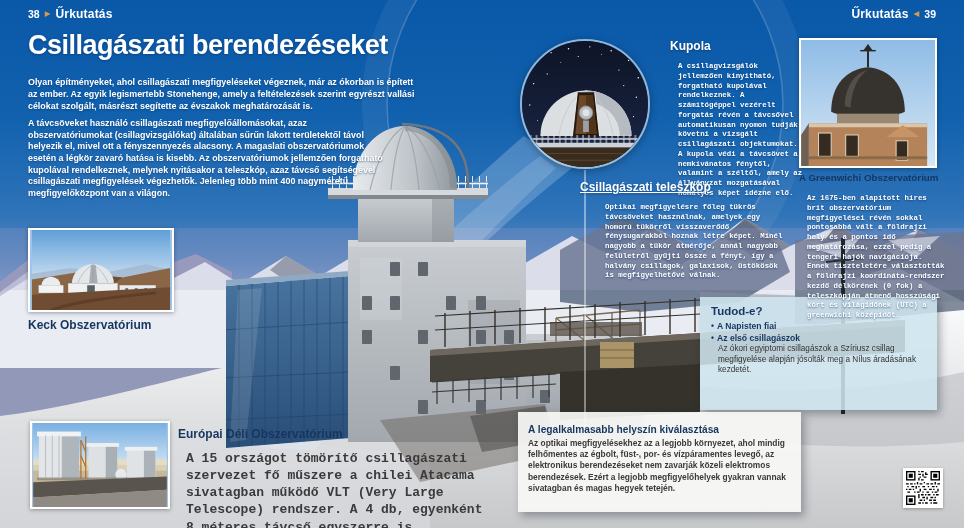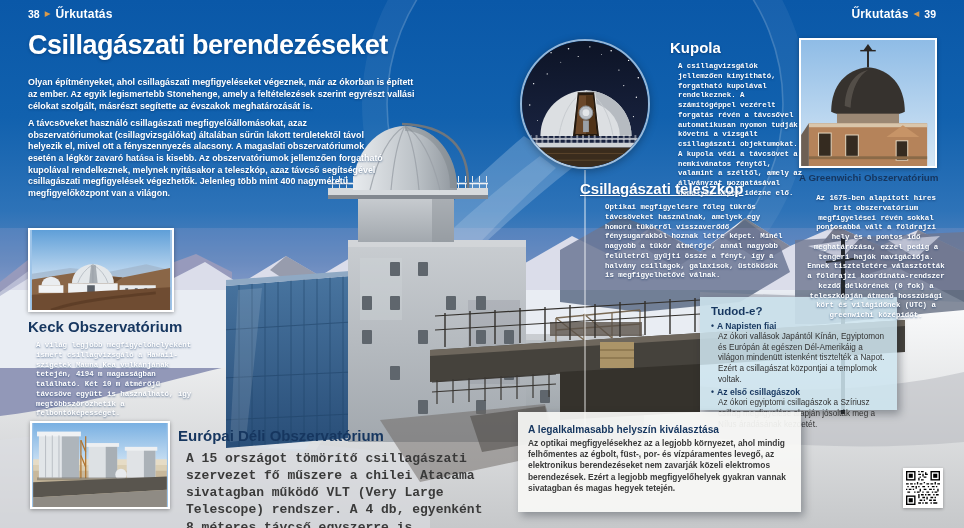--- a/index.html
+++ b/index.html
@@ -15,47 +15,47 @@
   .hdr .arr{color:#d89a4c;font-size:7.5px;line-height:1;}
   .hdr .sec{font-size:12px;color:#fff;font-weight:bold;letter-spacing:.2px;}
 
   .title{position:absolute;left:28px;top:30px;margin:0;color:#fff;font-size:27px;font-weight:bold;
          letter-spacing:-.5px;z-index:4;text-shadow:0 1px 3px rgba(5,40,85,.45);}
 
   .wtxt{position:absolute;margin:0;color:#fff;z-index:4;text-shadow:0 1px 2px rgba(8,45,95,.55);}
   .p1{left:28px;top:77px;width:392px;font-size:8.9px;line-height:1.33;font-weight:600;}
   .p2{left:28px;top:118px;width:362px;font-size:8.9px;line-height:1.31;font-weight:bold;}
 
-  .co-title{position:absolute;margin:0;z-index:4;color:#fff;font-size:15px;font-weight:bold;
+  .co-title{position:absolute;margin:0;z-index:4;color:#fff;font-size:12px;font-weight:bold;
             text-shadow:0 1px 2px rgba(8,45,95,.6);}
   .co-body{position:absolute;margin:8px;z-index:4;color:#fff;font-size:7.4px;line-height:1.32;
            font-weight:600;text-shadow:0 1px 2px rgba(8,45,95,.6);font-family:Liberation Mono, monospace;}
   .navy{color:#16365f !important;text-shadow:none !important;}
 
   #kupola-title{left:670px;top:39px;}        #kupola-body{left:670px;top:54px;width:128px;}
   #teleszkop-title{left:580px;top:180px;text-decoration:underline;}    #teleszkop-body{left:597px;top:195px;width:179px;}
   #greenwich-title{left:799px;top:172px;font-size:9.8px;}
-  #greenwich-body{left:799px;top:186px;width:138px;text-align:center;}
+  #greenwich-body{left:799px;top:186px;width:138px;}
   #keck-title{left:28px;top:318px;}          #keck-body{left:28px;top:333px;width:156px;}
   #eso-title{left:178px;top:427px;}
   #eso-body{left:178px;top:442px;width:304px;color:#3a3a3a;text-shadow:none;font-size:13px;}
 
   .photo{position:absolute;z-index:3;border:2px solid #fff;box-sizing:border-box;
          box-shadow:0 1px 4px rgba(0,0,0,.35);background:#9ec4e8;}
   .photo svg{display:block;width:100%;height:100%;}
   #keck-photo{left:28px;top:228px;width:146px;height:84px;}
   #eso-photo{left:30px;top:421px;width:140px;height:88px;}
   #greenwich-photo{left:799px;top:38px;width:138px;height:130px;}
   #circle-photo{position:absolute;left:520px;top:39px;width:130px;height:130px;border-radius:50%;
                 overflow:hidden;z-index:3;border:2px solid rgba(255,255,255,.55);
                 box-shadow:0 2px 8px rgba(0,0,0,.3);box-sizing:border-box;}
   #circle-photo svg{display:block;width:100%;height:100%;}
 
   .box{position:absolute;z-index:3;box-sizing:border-box;box-shadow:3px 4px 8px rgba(20,30,40,.35);}
-  #tudode-box{left:700px;top:297px;width:197px;height:113px;background:rgba(206,229,239,.87);
+  #tudode-box{left:700px;top:297px;width:237px;height:113px;background:rgba(206,229,239,.87);
               padding:8px 11px 4px;}
   #helyszin-box{left:518px;top:412px;width:283px;height:100px;background:rgba(247,247,245,.93);
                 padding:12px 10px;}
   .box h3{margin:0 0 4px;color:#16365f;}
   #tudode-box h3{font-size:11.5px;}
   #helyszin-box h3{font-size:10.2px;margin-bottom:3px;}
   .item-title{font-size:8.6px;font-weight:bold;color:#16365f;margin:2px 0 1px;}
   .item-title::before{content:"\2022";margin-right:3px;}
   .item-body{font-size:8.2px;line-height:1.3;color:#333;margin:0 0 2px 7px;font-weight:500;}
   #helyszin-box p{font-size:8.4px;line-height:1.33;color:#3a3a3a;margin:0;font-weight:700;}
@@ -456,30 +456,28 @@
   <h3 class="co-title" id="kupola-title">Kupola</h3>
   <p class="co-body" id="kupola-body">A csillagvizsgálók jellemzően kinyitható, forgatható kupolával rendelkeznek. A számítógéppel vezérelt forgatás révén a távcsővel automatikusan nyomon tudják követni a vizsgált csillagászati objektumokat. A kupola védi a távcsövet a nemkívánatos fénytől, valamint a széltől, amely az állványzat mozgatásával homályos képet idézne elő.</p>
 
   <h3 class="co-title" id="teleszkop-title">Csillagászati teleszkóp</h3>
   <p class="co-body" id="teleszkop-body">Optikai megfigyelésre főleg tükrös távcsöveket használnak, amelyek egy homorú tükörről visszaverődő fénysugarakból hoznak létre képet. Minél nagyobb a tükör átmérője, annál nagyobb felületről gyűjti össze a fényt, így a halvány csillagok, galaxisok, üstökösök is megfigyelhetővé válnak.</p>
 
   <h3 class="co-title navy" id="greenwich-title">A Greenwichi Obszervatórium</h3>
   <p class="co-body" id="greenwich-body">Az 1675-ben alapított híres brit obszervatórium megfigyelései révén sokkal pontosabbá vált a földrajzi hely és a pontos idő meghatározása, ezzel pedig a tengeri hajók navigációja. Ennek tiszteletére választották a földrajzi koordináta-rendszer kezdő délkörének (0 fok) a teleszkópján átmenő hosszúsági kört és világidőnek (UTC) a greenwichi középidőt.</p>
 
   <h3 class="co-title navy" id="keck-title">Keck Obszervatórium</h3>
-  <p class="co-body" id="keck-body">A világ legjobb megfigyelőhelyeként ismert csillagvizsgáló a Hawaii-szigetek Mauna Kea vulkánjának tetején, 4194 m magasságban található. Két 10 m átmérőjű távcsöve együtt is használható, így megtöbbszörözhetik a felbontóképességet.</p>
 
   <h3 class="co-title navy" id="eso-title">Európai Déli Obszervatórium</h3>
   <p class="co-body" id="eso-body">A 15 országot tömörítő csillagászati szervezet fő műszere a chilei Atacama sivatagban működő VLT (Very Large Telescope) rendszer. A 4 db, egyenként 8 méteres távcső egyszerre is használható, így nagyon nagy felbontású leképezést biztosít. Legjelentősebb eredményei a Tejútrendszer közepén található fekete lyuk és számos exobolygó felfedezése.</p>
 
   <aside class="box" id="tudode-box">
     <h3>Tudod-e?</h3>
     <div>
       <div class="item-title">A Napisten fiai</div>
-      <p class="item-body">Az ókori vallások Japántól Kínán, Egyiptomon és Európán át egészen Dél-Amerikáig a világon mindenütt istenként tisztelték a Napot. Ezért a csillagászat központjai a templomok voltak.</p>
     </div>
     <div>
       <div class="item-title">Az első csillagászok</div>
       <p class="item-body">Az ókori egyiptomi csillagászok a Szíriusz csillag megfigyelése alapján jósolták meg a Nílus áradásának kezdetét.</p>
     </div>
   </aside>
 
   <aside class="box" id="helyszin-box">
     <h3>A legalkalmasabb helyszín kiválasztása</h3>
     <p>Az optikai megfigyelésekhez az a legjobb környezet, ahol mindig felhőmentes az égbolt, füst-, por- és vízpáramentes levegő, az elektronikus berendezéseket nem zavarják közeli elektromos berendezések. Ezért a legjobb megfigyelőhelyek gyakran vannak sivatagban és magas hegyek tetején.</p>

